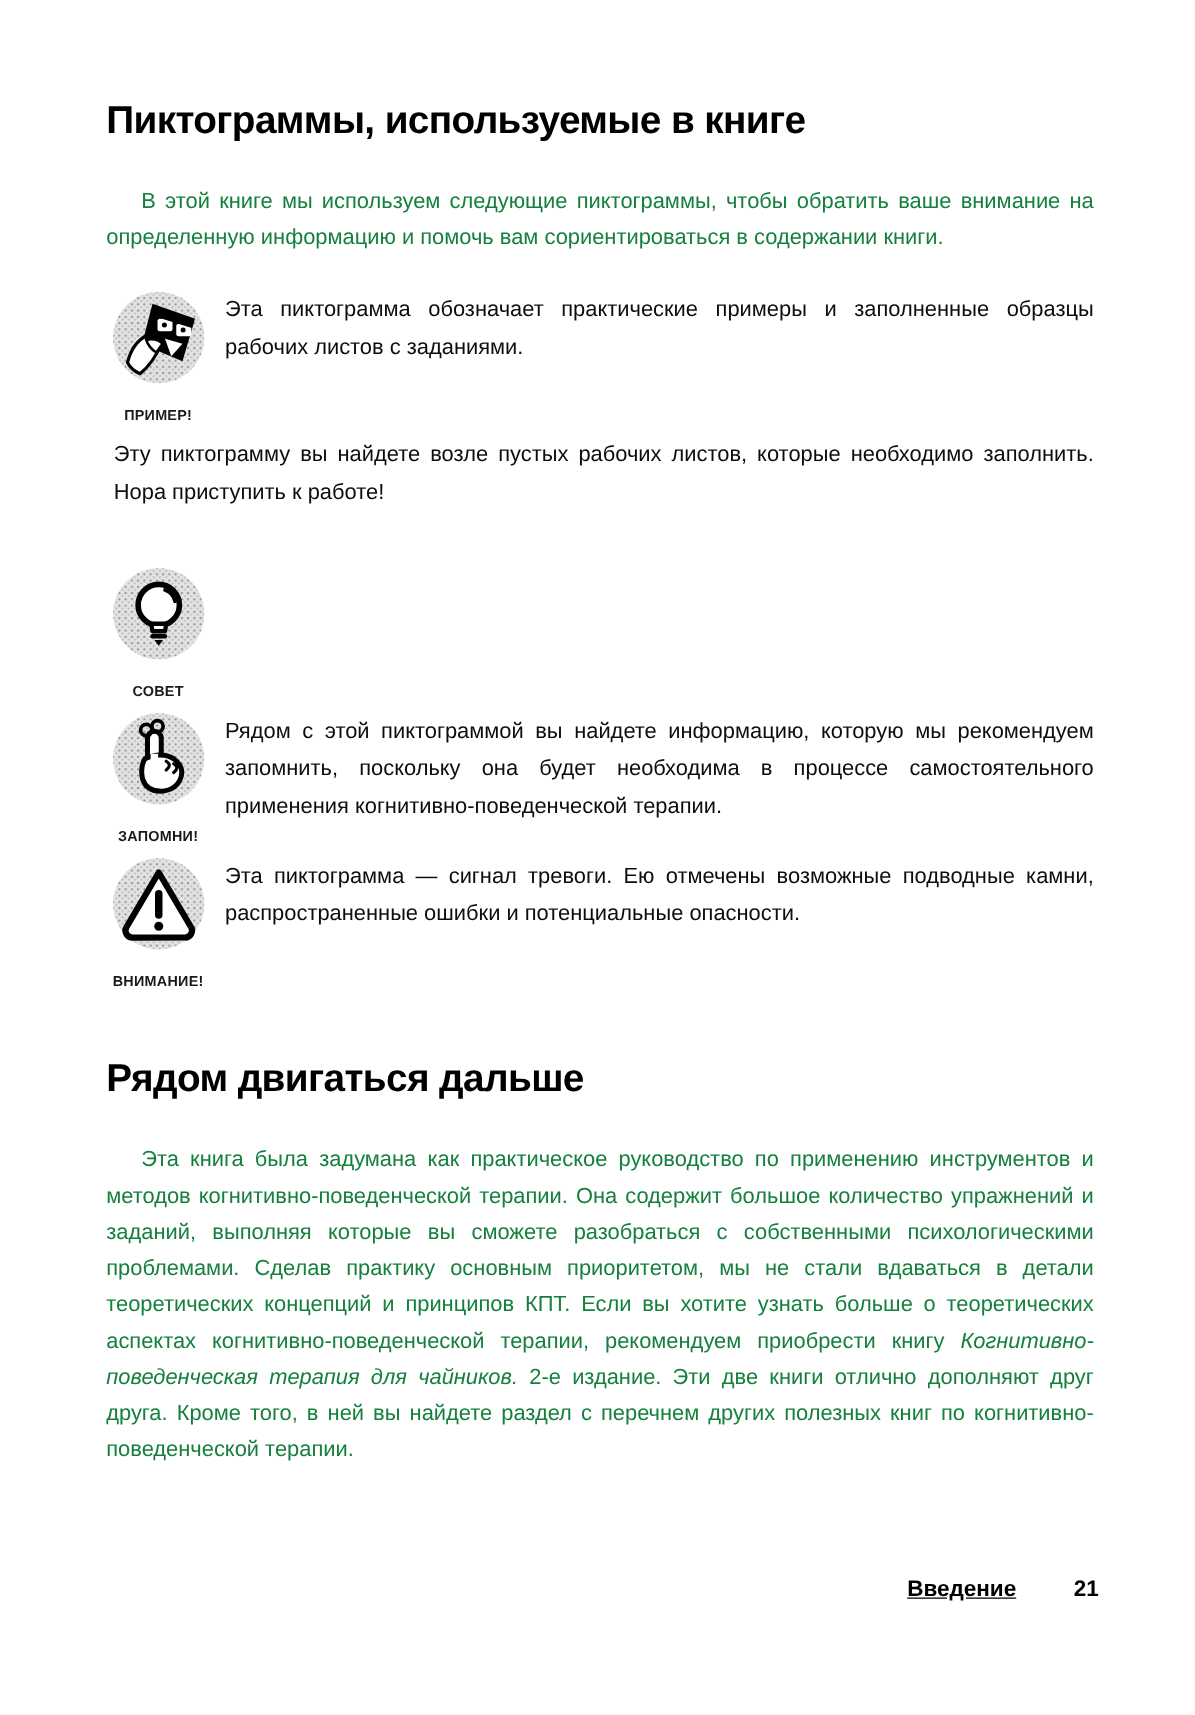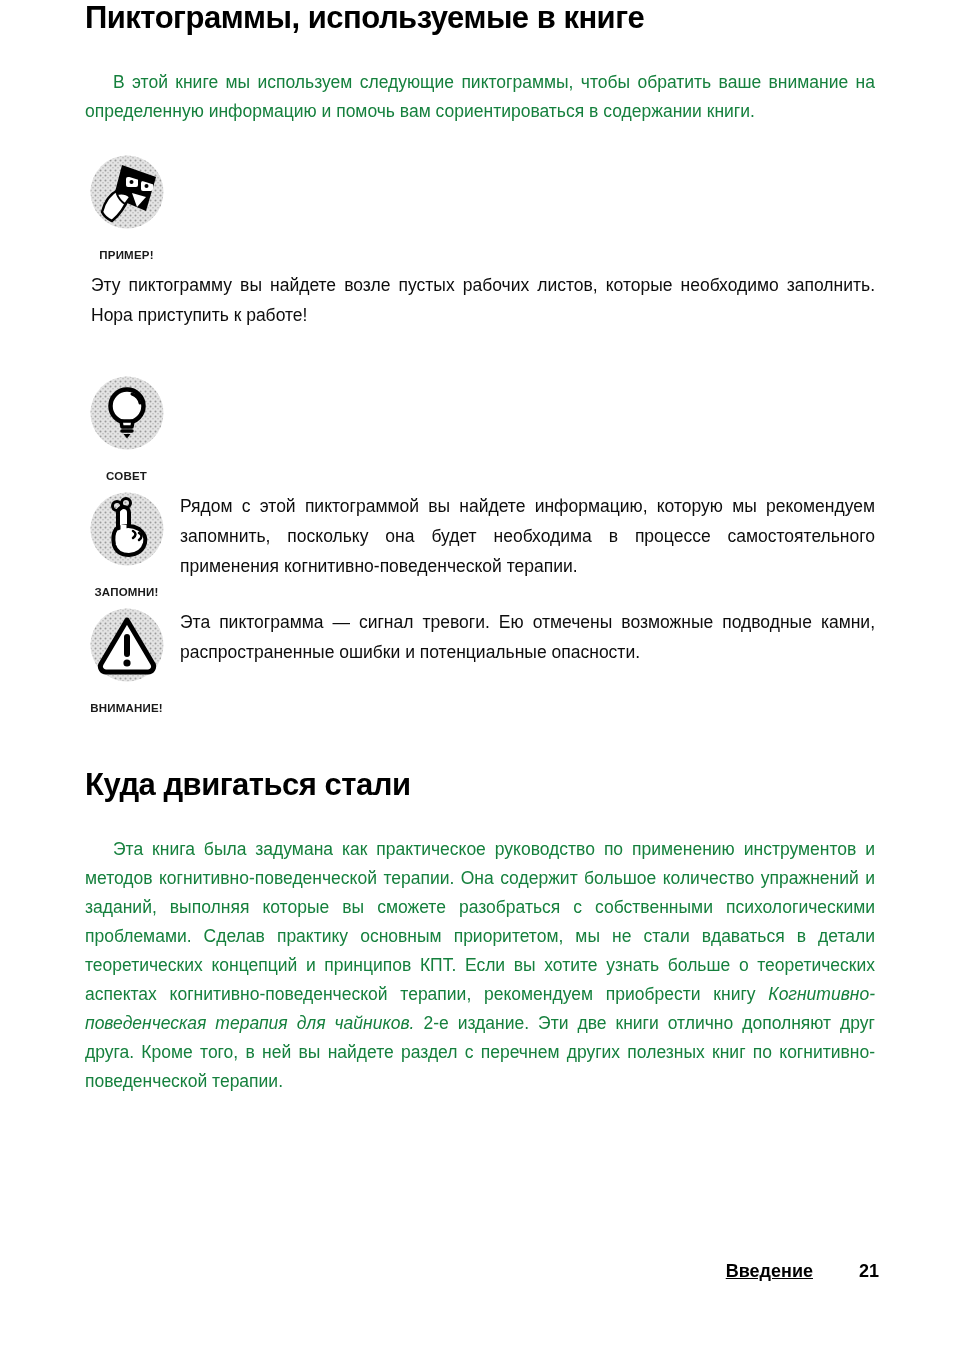--- a/index.html
+++ b/index.html
@@ -10,20 +10,21 @@
     font-family: "Liberation Sans", sans-serif;
     color: #111;
     overflow: hidden;
   }
   .content {
     position: absolute;
     left: 85px; right: 81px; top: 0;
   }
   h1.section-title {
     margin: 0;
+    padding-top: 78px;
     font-size: 31px;
     font-weight: 700;
     letter-spacing: -0.5px;
     color: #000;
   }
   h2.section-title {
     margin: 0;
     padding-top: 44px;
     font-size: 31px;
     font-weight: 700;
@@ -117,20 +118,21 @@
             <rect x="52" y="27" width="12" height="10" rx="2" fill="#fff"></rect>
             <circle cx="42.5" cy="28" r="2" fill="#000"></circle>
             <circle cx="57.5" cy="32" r="2" fill="#000"></circle>
             <line x1="36" y1="20" x2="65" y2="29" stroke="#000" stroke-width="3"></line>
             <path d="M43 39 L57 43 L48 53 Z" fill="#fff"></path>
             <path d="M28 40 Q36 38 41 43 L36 50 Q30 46 28 40 Z" fill="#fff" stroke="#000" stroke-width="2"></path>
           </svg>
         </div>
         <div class="icon-label">ПРИМЕР!</div>
       </div>
+      <p class="icon-text">Эта пиктограмма обозначает практические примеры и заполненные образцы рабочих листов с заданиями.</p>
     </div>
 
     <div class="icon-row">
       <p class="icon-text">Эту пиктограмму вы найдете возле пустых рабочих листов, которые необходимо заполнить. Нора приступить к работе!</p>
     </div>
 
     <div class="icon-row">
       <div class="icon-col">
         <div class="icon-circle">
           <svg width="76" height="76" viewBox="0 0 76 76">
@@ -197,21 +199,21 @@
             <circle cx="38" cy="56" r="3.6" fill="#000"></circle>
           </svg>
         </div>
         <div class="icon-label">ВНИМАНИЕ!</div>
       </div>
       <p class="icon-text">Эта пиктограмма — сигнал тревоги. Ею отмечены возможные подводные камни, распространенные ошибки и потенциальные опасности.</p>
     </div>
 
   </div>
 
-  <h2 class="section-title">Куда двигаться стали</h2>
+  <h2 class="section-title">Рядом двигаться дальше</h2>
 
   <p class="body-par"><span>Эта книга была задумана как практическое руководство по применению инструментов и методов когнитивно-поведенческой терапии. Она содержит большое количество упражнений и заданий, выполняя которые вы сможете разобраться с собственными психологическими проблемами. Сделав практику основным приоритетом, мы не стали вдаваться в детали теоретических концепций и принципов КПТ. Если вы хотите узнать больше о теоретических аспектах когнитивно-поведенческой терапии, рекомендуем приобрести книгу </span><span class="book-title">Когнитивно-поведенческая терапия для чайников.</span><span> 2-е издание. Эти две книги отлично дополняют друг друга. Кроме того, в ней вы найдете раздел с перечнем других полезных книг по когнитивно-поведенческой терапии.</span></p>
 
 </div>
 
 <div class="footer">
   <span class="footer-section">Введение</span>
   <span class="footer-page">21</span>
 </div>
 

